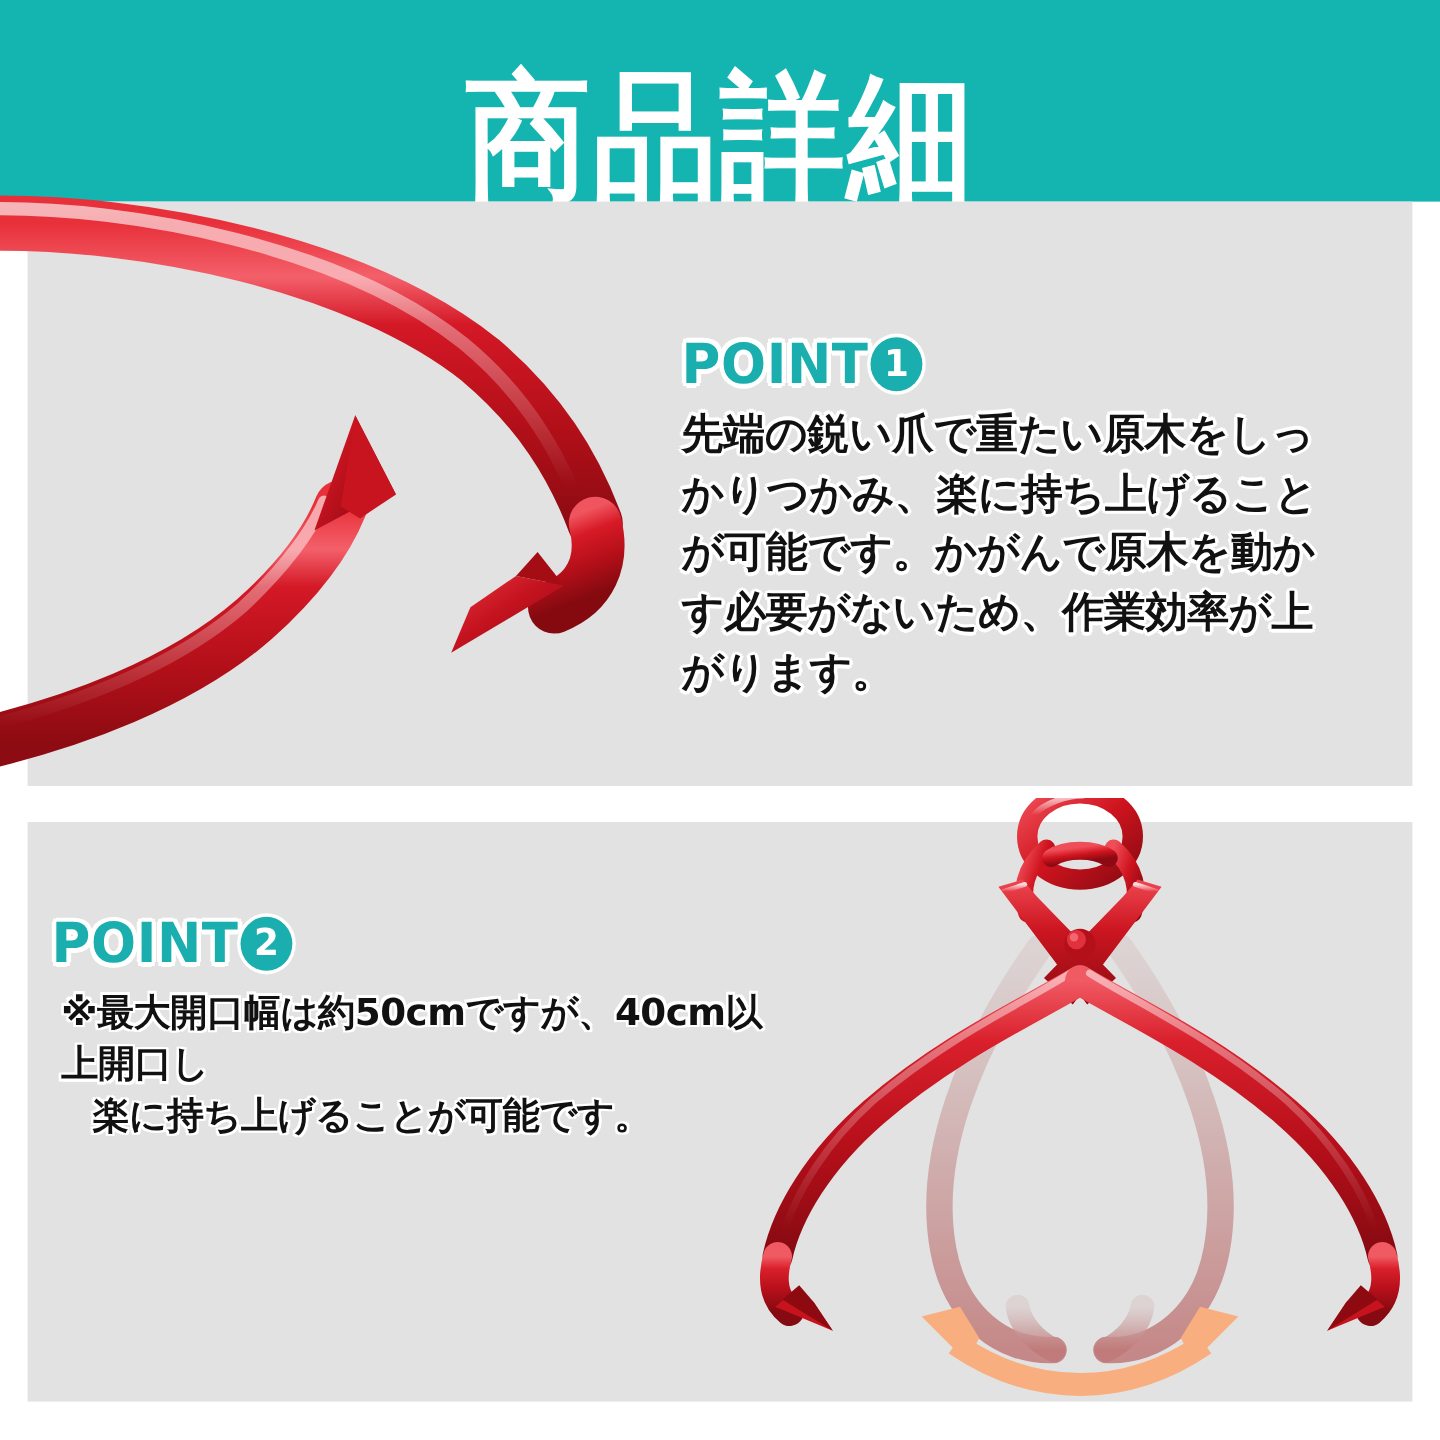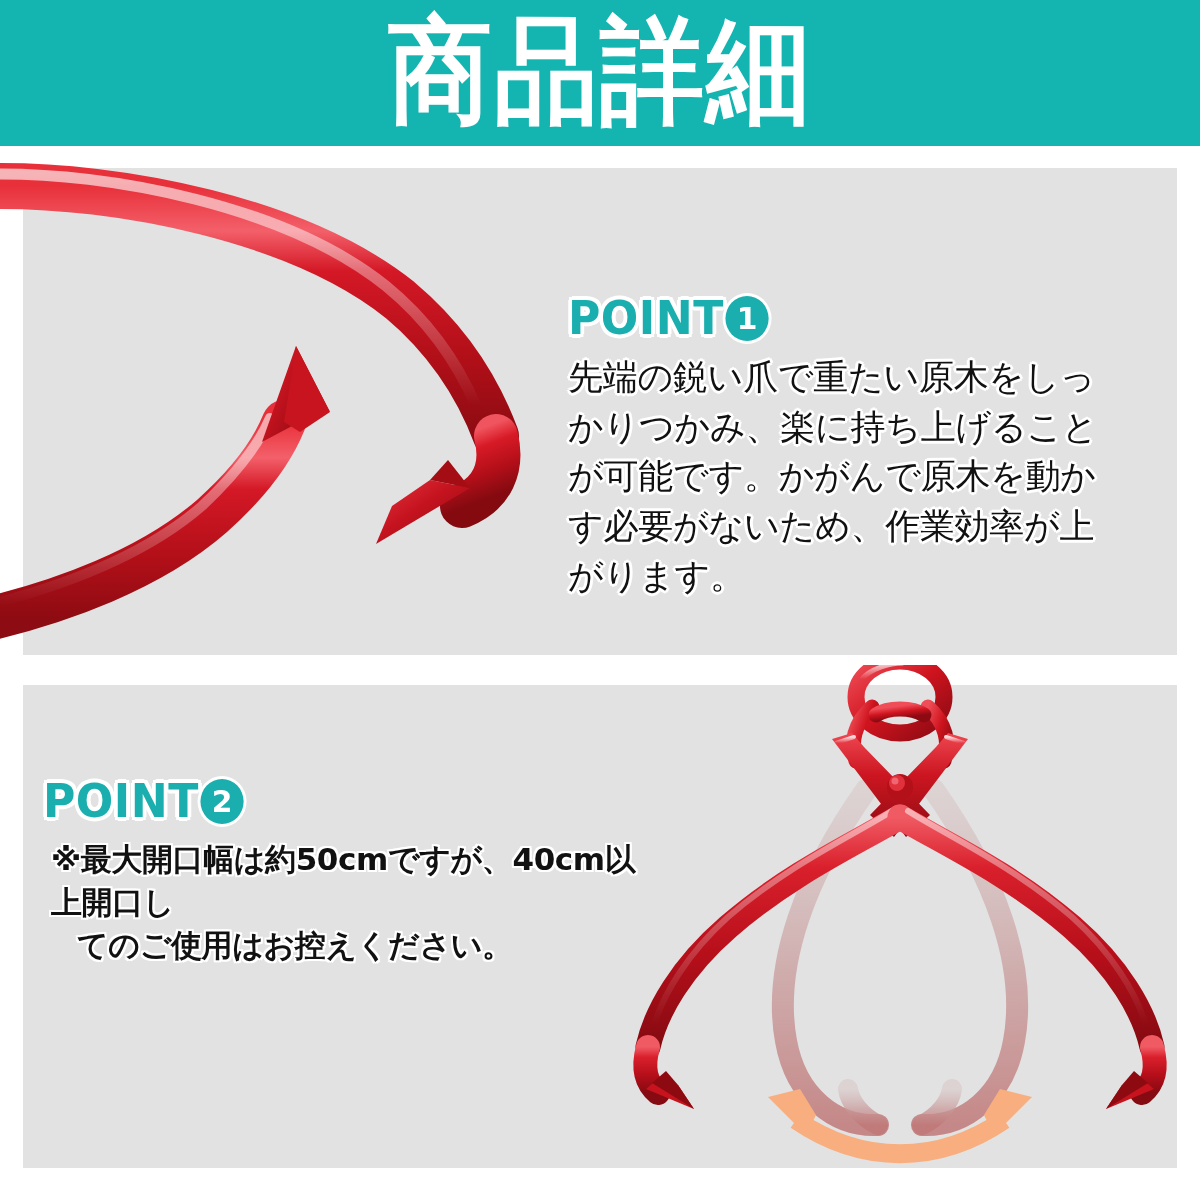--- a/index.html
+++ b/index.html
@@ -13,24 +13,24 @@
     font-family: "DejaVu Sans", "Liberation Sans", sans-serif;
     overflow: hidden;
     position: relative;
   }
 
   
   .header-bar {
     position: absolute;
     left: 0; top: 0;
     width: 1200px;
-    height: 146px;
+    height: 168px;
     background: #14b4b0;
     display: flex;
-    align-items: center;
+    align-items: flex-end;
     justify-content: center;
   }
   .header-title {
     color: #ffffff;
     font-size: 104px;
     line-height: 1;
     font-weight: 700;
     letter-spacing: 2px;
     font-family: "DejaVu Sans", "Liberation Sans", sans-serif;
     transform: translateY(-2px) scaleY(1.12);
@@ -68,21 +68,20 @@
   #art-tongs {
     left: 577px;
     top: -20px;
     width: 600px;
     height: 503px;
   }
 
   
   .text-block {
     position: absolute;
-    margin-top: 15px;
   }
   #text-one { left: 545px; top: 112px; width: 530px; }
   #text-two { left: 20px;  top: 78px;  width: 600px; }
 
   .point-label {
     font-size: 46px;
     font-weight: 700;
     color: #1aafae;
     line-height: 1;
     letter-spacing: 0.5px;
@@ -114,21 +113,21 @@
     text-shadow: none;
     box-shadow:
       0 0 0 3px #ffffff;
     line-height: 1;
   }
 
   .body-copy {
     margin-top: 12px;
     font-size: 35px;
     line-height: 1.42;
-    font-weight: 400;
+    font-weight: 700;
     color: #111111;
     letter-spacing: -0.3px;
     font-family: "DejaVu Sans", "Liberation Sans", sans-serif;
     text-shadow:
       2px 0 0 #fff, -2px 0 0 #fff, 0 2px 0 #fff, 0 -2px 0 #fff,
       2px 2px 0 #fff, -2px 2px 0 #fff, 2px -2px 0 #fff, -2px -2px 0 #fff,
       3px 0 0 #fff, -3px 0 0 #fff, 0 3px 0 #fff, 0 -3px 0 #fff;
   }
   #text-two .body-copy { font-size: 36px; line-height: 1.45; }
 
@@ -294,16 +293,16 @@
     </g>
   </svg>
 
   <div class="text-block" id="text-two">
     <div class="point-label">
       <span class="point-word">POINT</span>
       <span class="point-num">2</span>
     </div>
     <div class="note-copy">
       <span>※最大開口幅は約50cmですが、40cm以上開口し</span>
-      <span class="note-line2">てのご使用はお控えください。</span>
+      <span class="note-line2">楽に持ち上げることが可能です。</span>
     </div>
   </div>
 </div>
 
 </body></html>

